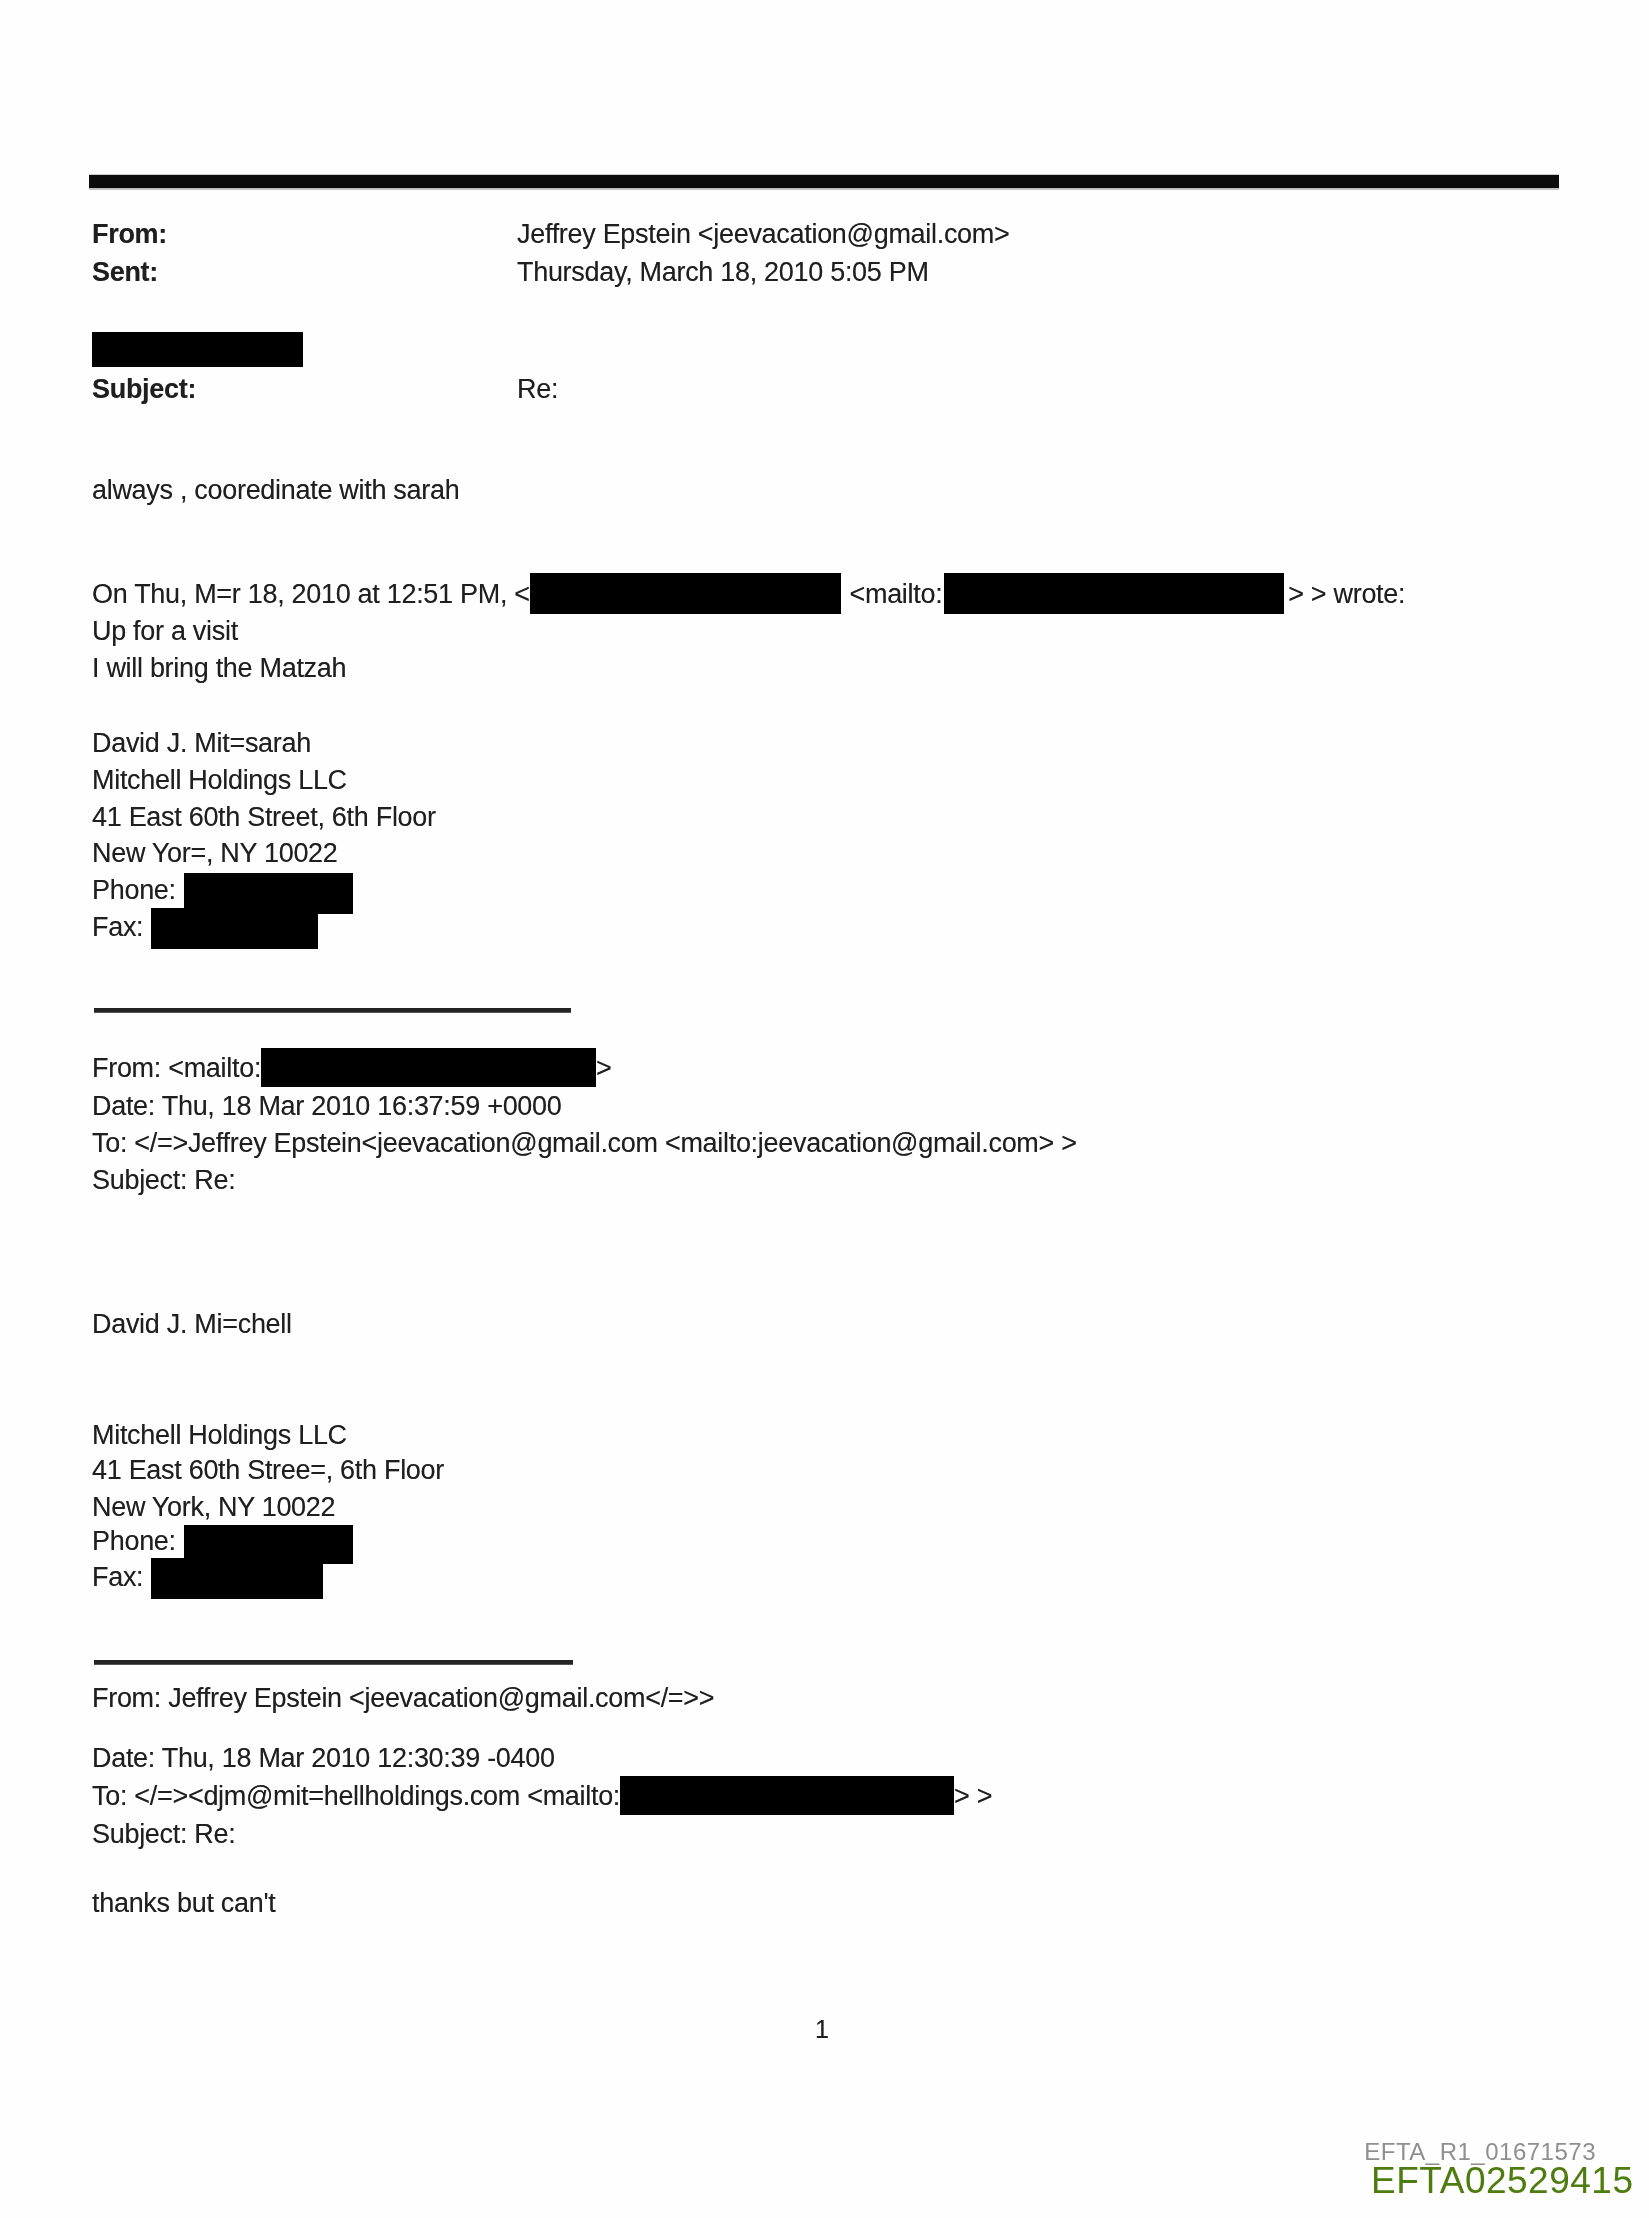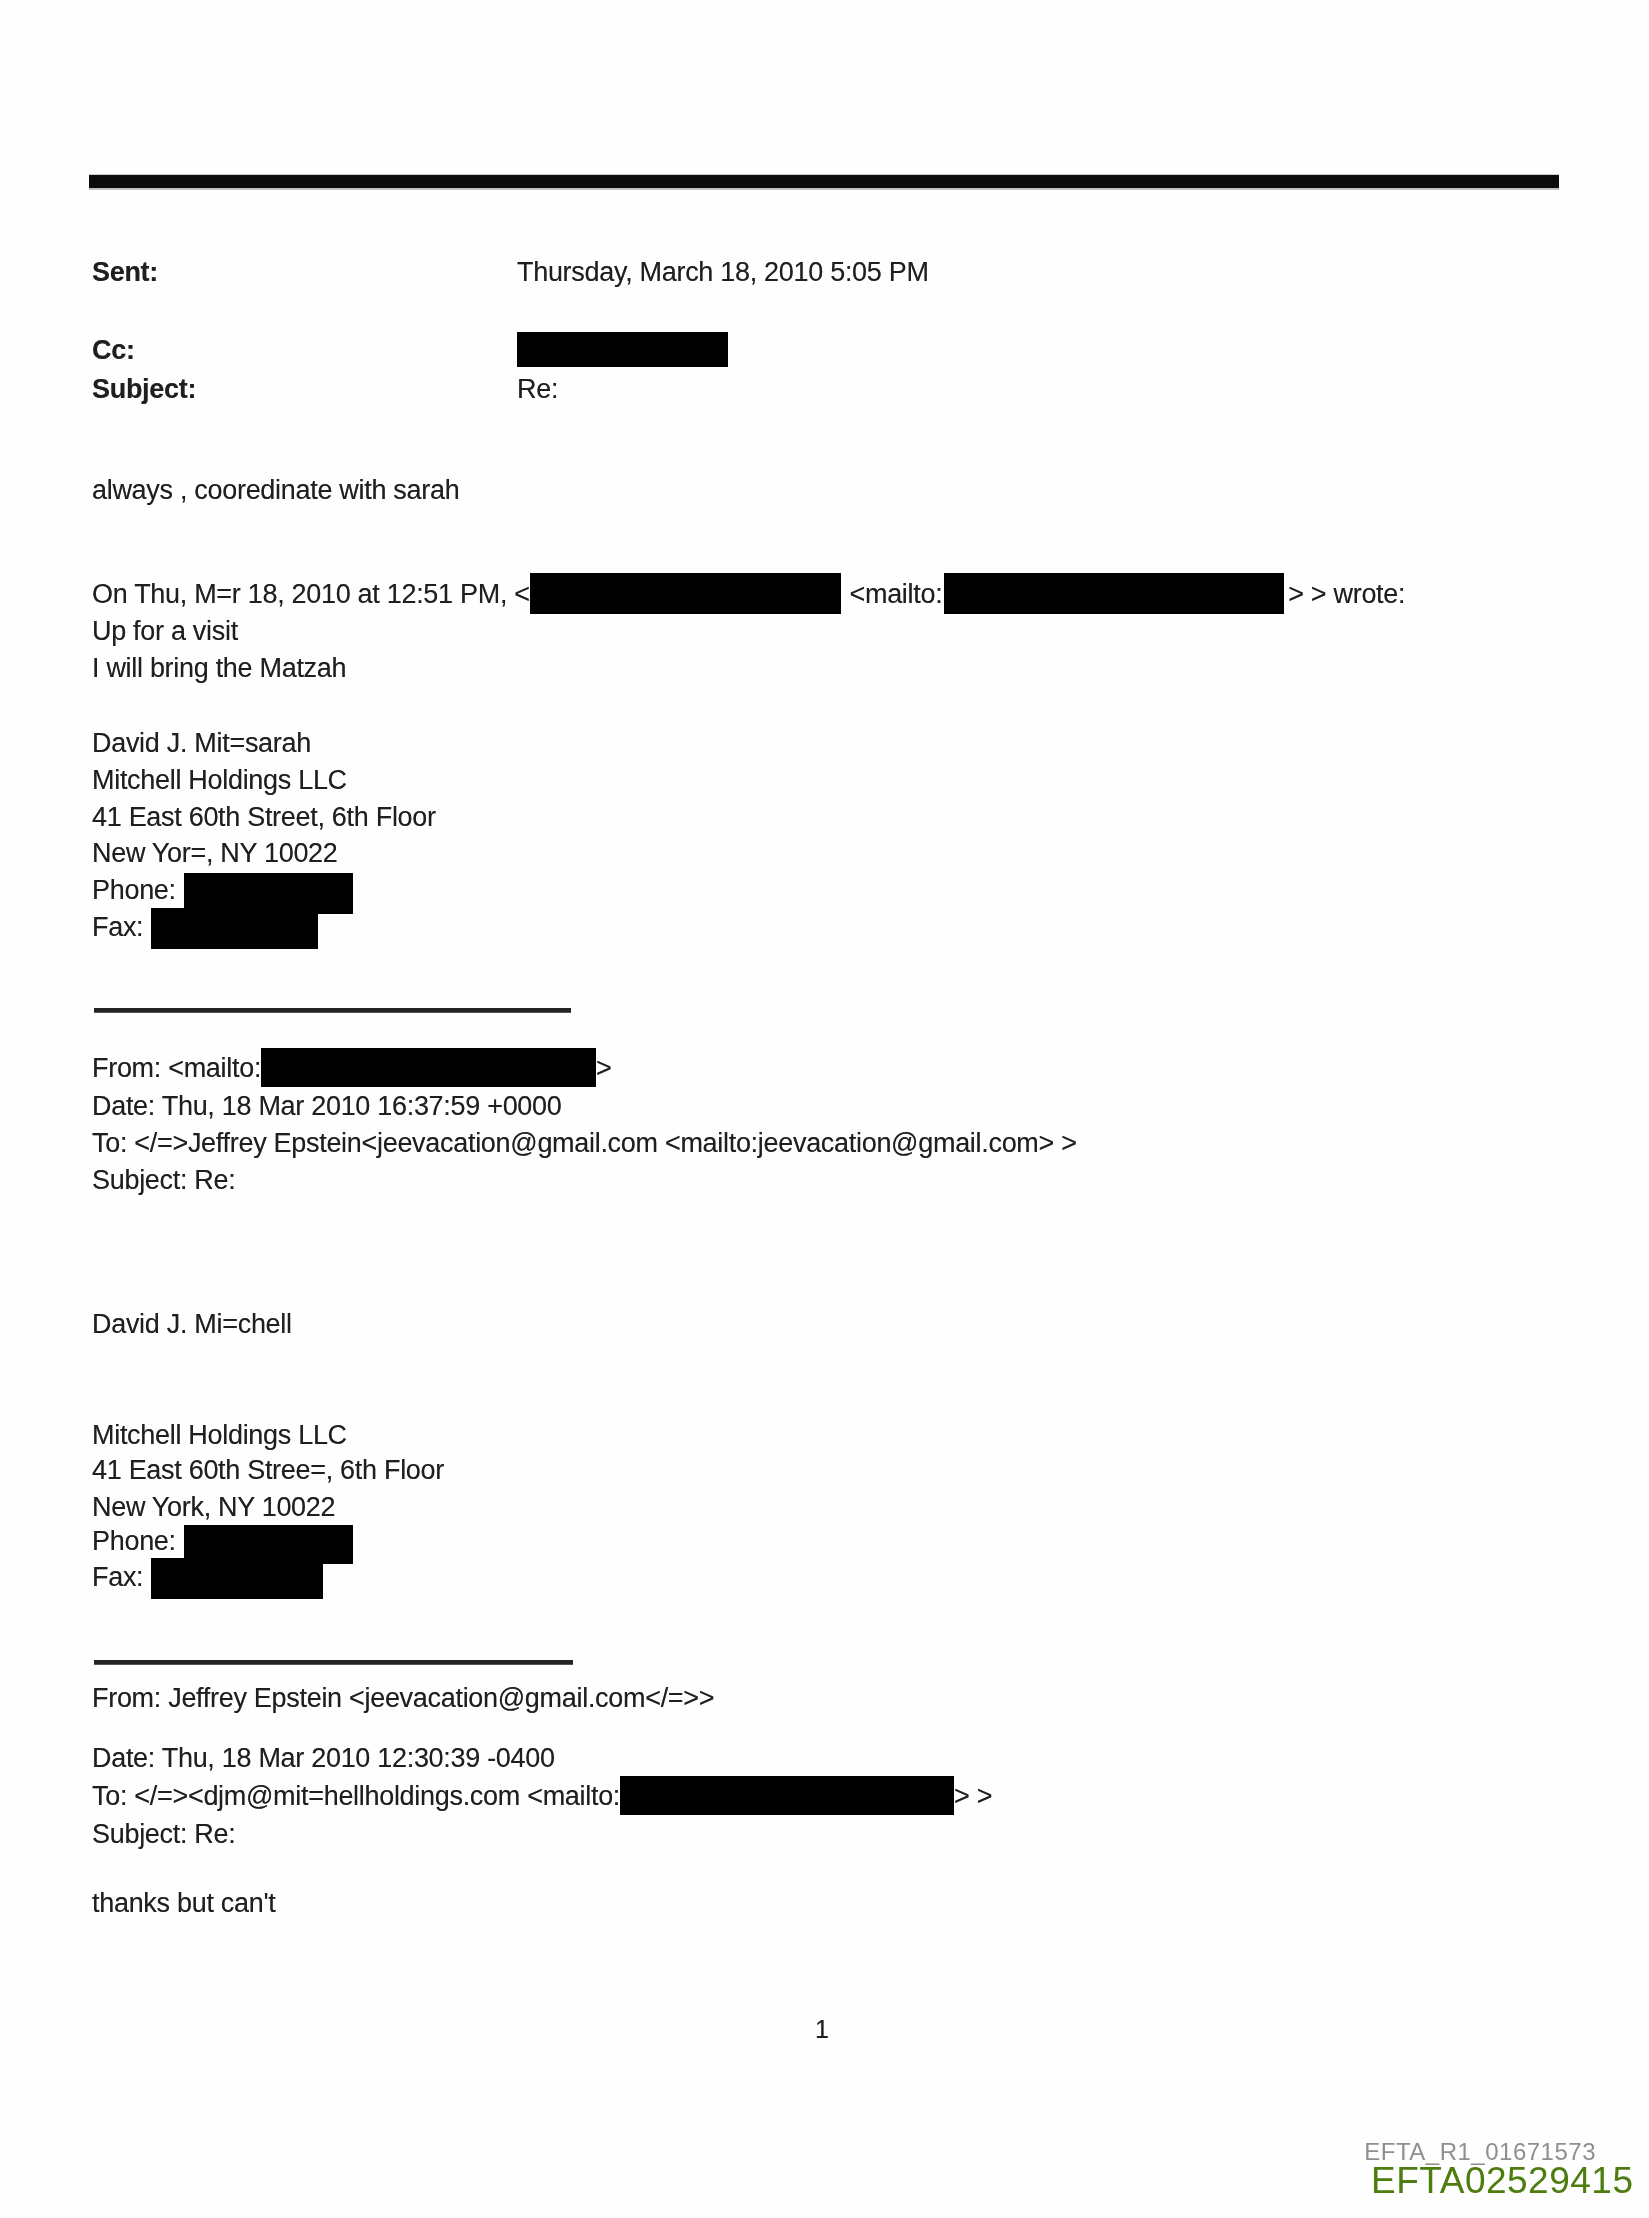--- a/index.html
+++ b/index.html
@@ -32,25 +32,28 @@
   .bates-dark { color: #4d7c0f; font-size: 37px; letter-spacing: 0.5px; text-shadow: none; }
   .right-anchor { position: absolute; white-space: nowrap; }
 </style>
 </head>
 <body>
 
 <div class="page">
 
   <div class="topbar"></div>
 
+  <div class="abs" style="top:216px">
+    <span class="hdr-label">From:</span><span>Jeffrey Epstein &lt;jeevacation@gmail.com&gt;</span>
+  </div>
   <div class="abs" style="top:254px">
     <span class="hdr-label">Sent:</span><span>Thursday, March 18, 2010 5:05 PM</span>
   </div>
   <div class="abs" style="top:332px">
-    <span class="hdr-label">Cc:</span><span class="redact" style="width:211px;height:35px"></span>
+    <span class="redact" style="width:211px;height:35px"></span>
   </div>
   <div class="abs" style="top:371px">
     <span class="hdr-label">Subject:</span><span>Re:</span>
   </div>
 
   <div class="abs" style="top:472px">always , cooredinate with sarah</div>
 
   <div class="abs" style="top:575px">
     <span>On Thu, M=r 18, 2010 at 12:51 PM, &lt;</span><span class="redact" style="width:311px;height:41px;margin-right:8.7px"></span><span>&lt;mailto:</span><span class="redact" style="width:340px;height:41px;margin-left:1.9px;margin-right:3.9px"></span><span>&gt; &gt; wrote:</span>
   </div>

